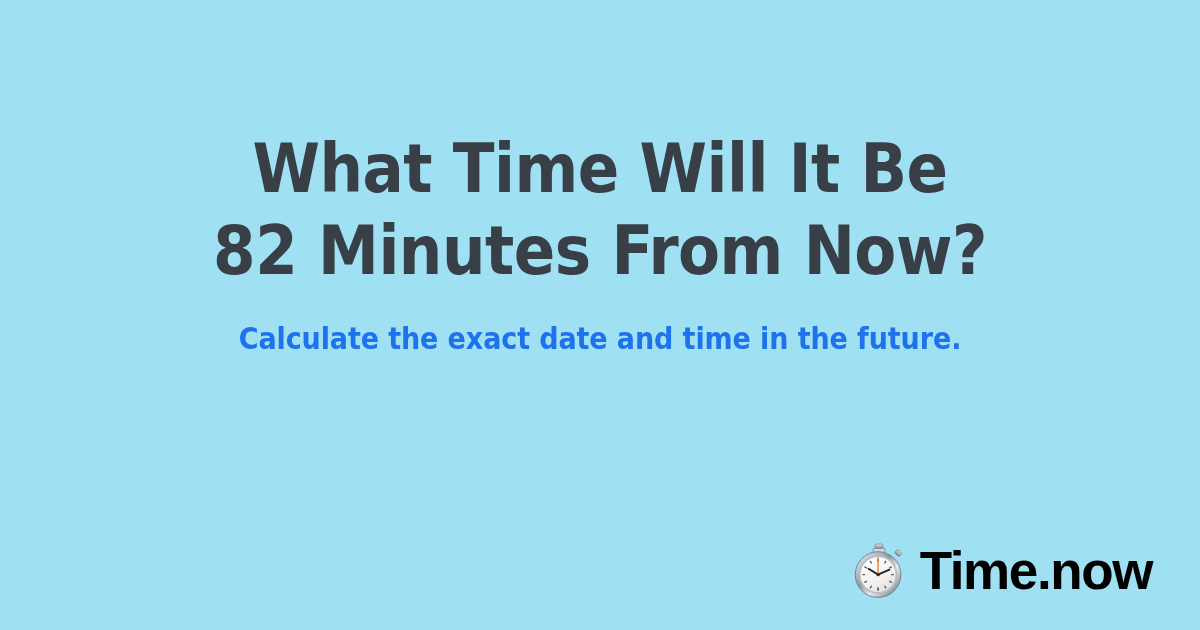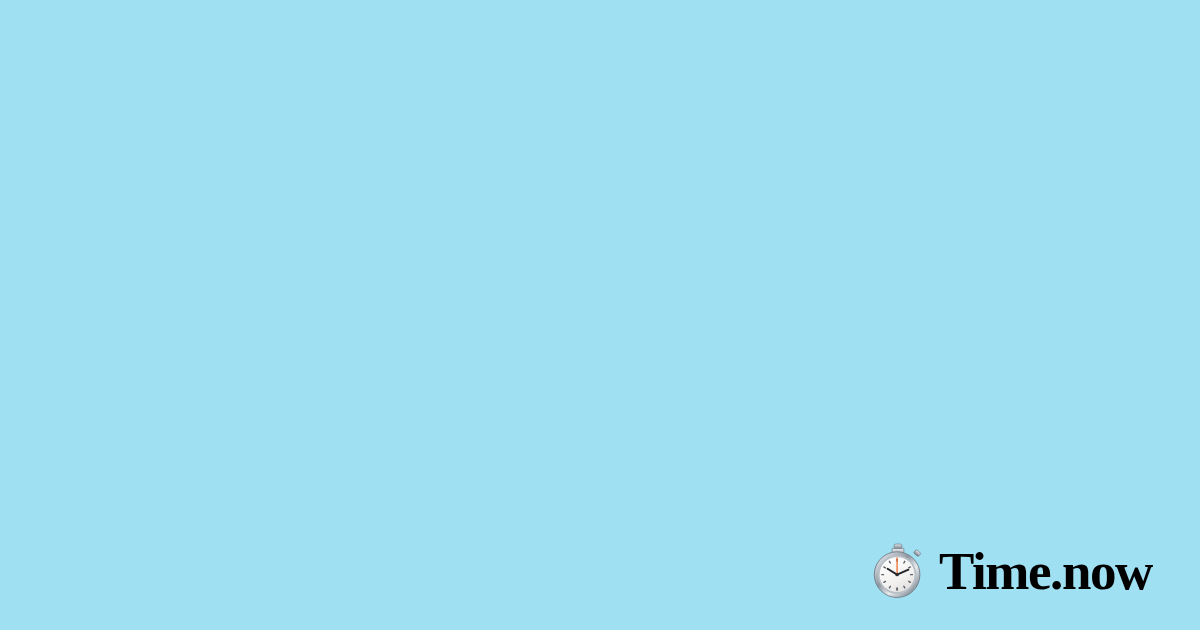--- a/index.html
+++ b/index.html
@@ -70,34 +70,39 @@
   }
 
   .brand-icon {
     display: block;
     width: 58px;
     height: 58px;
     flex: 0 0 auto;
   }
 
   .brand-name {
-    font-family: Liberation Serif, serif;
+    font-family: Liberation Sans, sans-serif;
     font-weight: bold;
     font-size: 53px;
     line-height: 58px;
     letter-spacing: -1.4px;
     color: #000000;
     white-space: nowrap;
   }
 </style>
 </head>
 <body>
 
 <div class="card">
 
+  <div class="hero">
+    <h1 class="hero-title">What Time Will It Be
+82 Minutes From Now?</h1>
+    <p class="hero-subtitle">Calculate the exact date and time in the future.</p>
+  </div>
 
   <div class="brand">
     <svg class="brand-icon" viewBox="0 0 64 64" aria-hidden="true">
       <defs>
         <linearGradient id="chrome" x1="0" y1="0" x2="1" y2="1">
           <stop offset="0%" stop-color="#FDFDFE"></stop>
           <stop offset="18%" stop-color="#C9CFD6"></stop>
           <stop offset="42%" stop-color="#8E979F"></stop>
           <stop offset="62%" stop-color="#E7EBEF"></stop>
           <stop offset="82%" stop-color="#9AA3AC"></stop>

